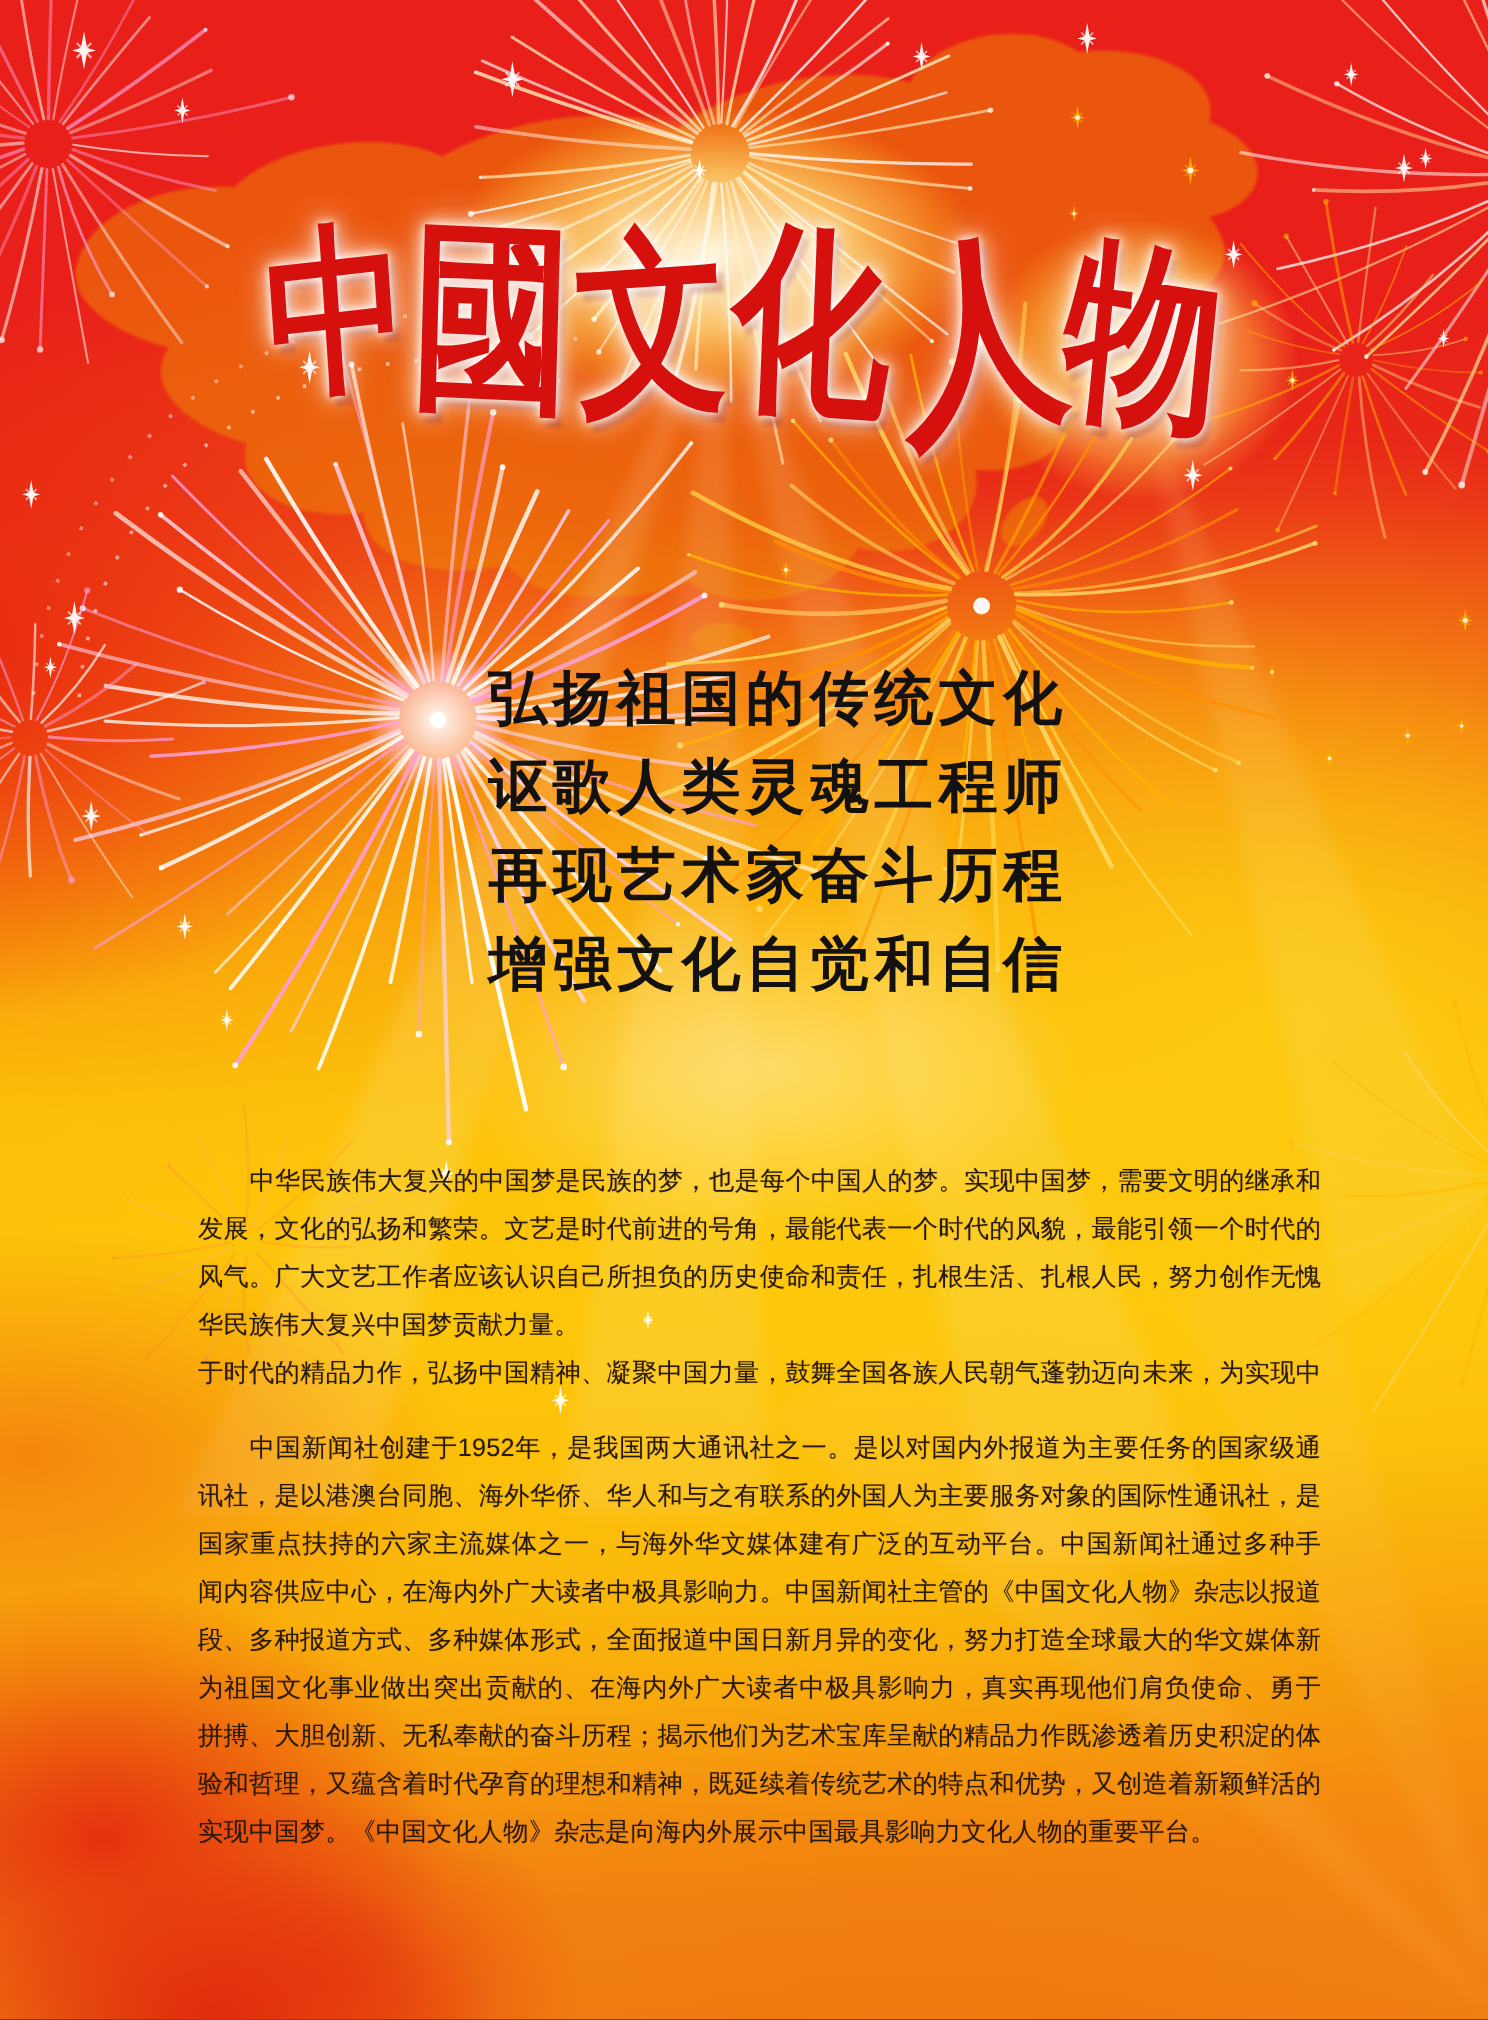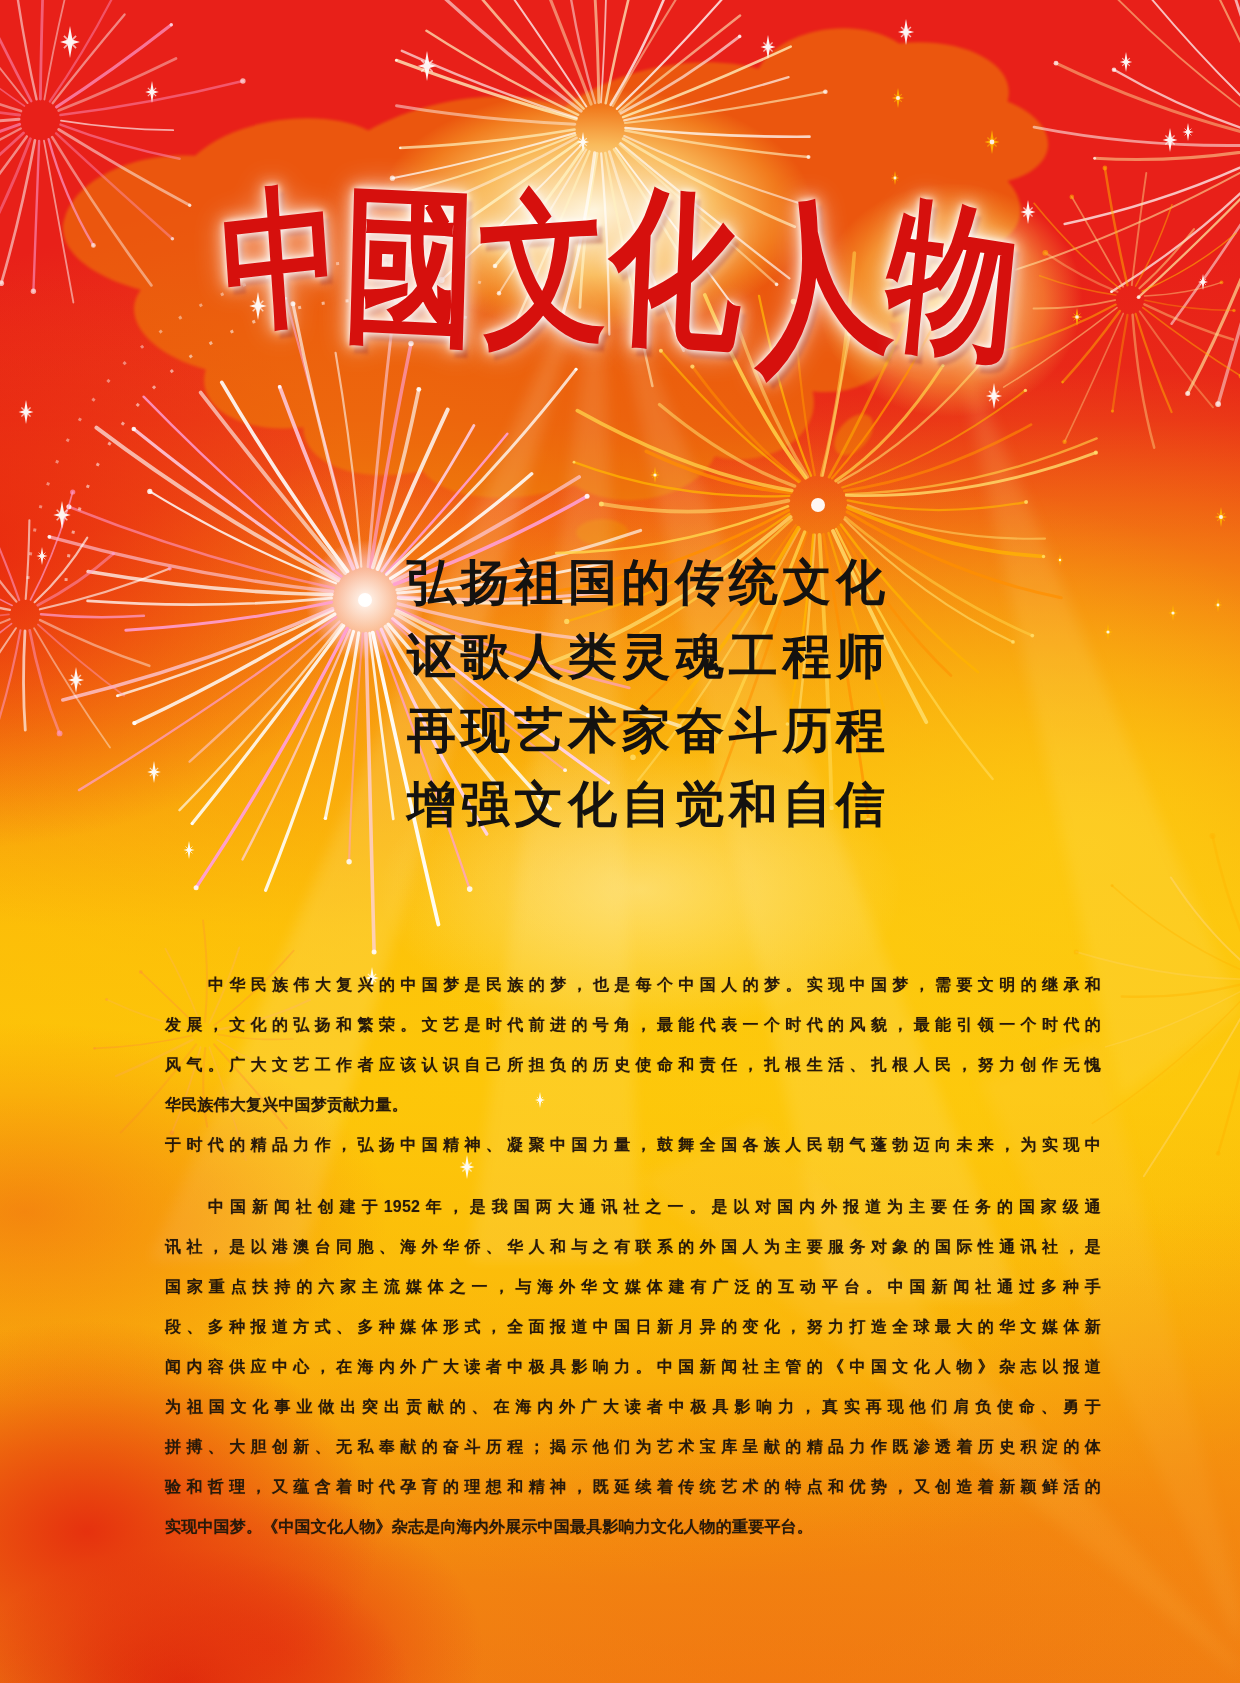--- a/index.html
+++ b/index.html
@@ -63,21 +63,21 @@
   .tch4{font-size:140px;transform:scaleY(1.26) rotate(-8deg) translateY(8px);}
   .tch5{font-size:130px;transform:scaleY(1.26) rotate(7deg) translateY(12px);}
 
   
   .slogan{position:absolute;left:407px;top:545px;width:478px;color:var(--slogan-color,#141210);}
   .slogan-line{display:flex;justify-content:space-between;height:74px;align-items:center;
     font-size:49px;font-weight:700;line-height:1;}
 
   
   .body-text{position:absolute;left:165px;top:965px;width:936px;
-    color:var(--body-color,#27190a);font-size:16px;font-weight:700;}
+    color:var(--body-color,#27190a);font-size:21px;font-weight:400;}
   .bline{width:936px;line-height:40px;text-align:justify;text-align-last:justify;
     white-space:normal;letter-spacing:.2px;
     text-shadow:0 0 1px rgba(60,30,0,.35);}
   .bline.first{text-indent:43px;}
   .bline.last{text-align-last:left;}
   .para2{margin-top:22px;}
 </style>
 </head>
 <body>
 
@@ -797,22 +797,22 @@
         <div class="bline first">中华民族伟大复兴的中国梦是民族的梦，也是每个中国人的梦。实现中国梦，需要文明的继承和</div>
         <div class="bline">发展，文化的弘扬和繁荣。文艺是时代前进的号角，最能代表一个时代的风貌，最能引领一个时代的</div>
         <div class="bline">风气。广大文艺工作者应该认识自己所担负的历史使命和责任，扎根生活、扎根人民，努力创作无愧</div>
         <div class="bline last">华民族伟大复兴中国梦贡献力量。</div>
         <div class="bline">于时代的精品力作，弘扬中国精神、凝聚中国力量，鼓舞全国各族人民朝气蓬勃迈向未来，为实现中</div>
       </div>
       <div class="para para2">
         <div class="bline first">中国新闻社创建于1952年，是我国两大通讯社之一。是以对国内外报道为主要任务的国家级通</div>
         <div class="bline">讯社，是以港澳台同胞、海外华侨、华人和与之有联系的外国人为主要服务对象的国际性通讯社，是</div>
         <div class="bline">国家重点扶持的六家主流媒体之一，与海外华文媒体建有广泛的互动平台。中国新闻社通过多种手</div>
+        <div class="bline">闻内容供应中心，在海内外广大读者中极具影响力。中国新闻社主管的《中国文化人物》杂志以报道</div>
         <div class="bline">段、多种报道方式、多种媒体形式，全面报道中国日新月异的变化，努力打造全球最大的华文媒体新</div>
-        <div class="bline">闻内容供应中心，在海内外广大读者中极具影响力。中国新闻社主管的《中国文化人物》杂志以报道</div>
         <div class="bline">为祖国文化事业做出突出贡献的、在海内外广大读者中极具影响力，真实再现他们肩负使命、勇于</div>
         <div class="bline">拼搏、大胆创新、无私奉献的奋斗历程；揭示他们为艺术宝库呈献的精品力作既渗透着历史积淀的体</div>
         <div class="bline">验和哲理，又蕴含着时代孕育的理想和精神，既延续着传统艺术的特点和优势，又创造着新颖鲜活的</div>
         <div class="bline last">实现中国梦。《中国文化人物》杂志是向海内外展示中国最具影响力文化人物的重要平台。</div>
       </div>
     </div>
 
 </div>
 
 </body></html>

